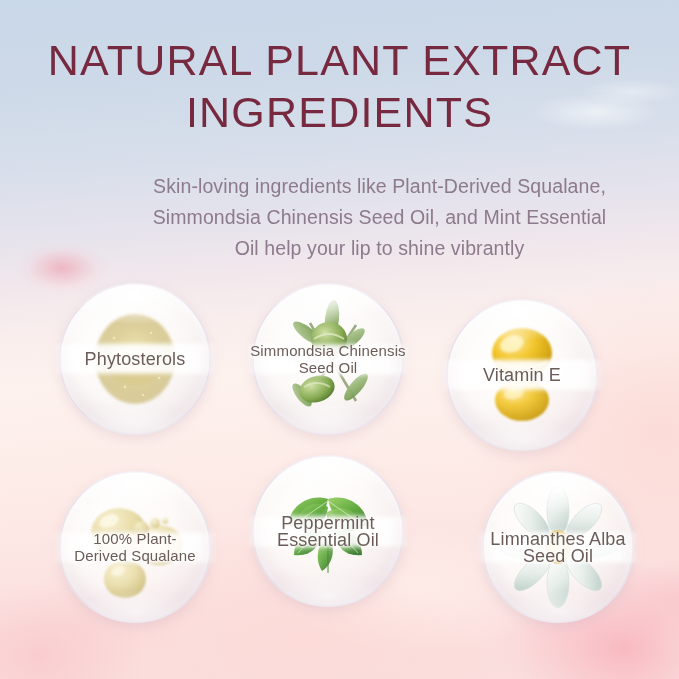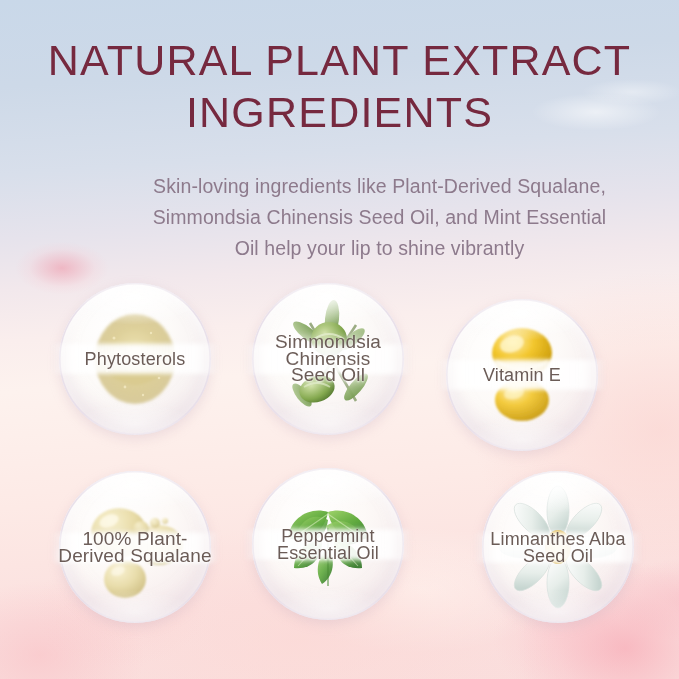--- a/index.html
+++ b/index.html
@@ -71,21 +71,21 @@
   .grid{
     position:absolute;left:0;top:283px;width:679px;height:340px;
   }
   .cell{
     position:absolute;width:152px;height:152px;
   }
   .c0{left:59px;top:0;}
   .c1{left:252px;top:0;}
   .c2{left:446px;top:16px;}
   .c3{left:59px;top:188px;}
-  .c4{left:252px;top:185px;text-decoration:underline;}
+  .c4{left:252px;top:172px;text-decoration:underline;}
   .c5{left:446px;top:188px;margin-left:36px;}
 
   .bubble{
     position:absolute;inset:0;border-radius:50%;
     background:
       radial-gradient(circle at 36% 30%, rgba(255,255,255,.96) 0%, rgba(253,252,250,.88) 40%, rgba(246,242,243,.78) 68%, rgba(240,234,238,.66) 100%);
     box-shadow:
       inset 0 0 0 1.6px rgba(232,222,233,.95),
       inset 0 5px 14px rgba(255,255,255,.95),
       inset 0 -10px 18px rgba(224,209,221,.55),
@@ -112,21 +112,21 @@
     white-space:pre-line;
     z-index:6;
     text-shadow:0 0 7px rgba(255,255,255,.98),0 0 12px rgba(255,255,255,.92),0 1px 2px rgba(255,255,255,.9);
   }
   .cap::before{
     content:"";position:absolute;left:0;right:0;top:50%;transform:translateY(-50%);
     height:30px;z-index:-1;
     background:linear-gradient(90deg, rgba(255,255,255,0) 0%, rgba(255,255,255,.86) 14%, rgba(255,255,255,.94) 50%, rgba(255,255,255,.86) 86%, rgba(255,255,255,0) 100%);
     filter:blur(2px);
   }
-  .cap.two{font-size:19px;}
+  .cap.two{font-size:15px;}
 </style>
 </head>
 <body>
 
 <div class="stage">
 
   <div class="head-wrap">
     <h1 class="title">NATURAL PLANT EXTRACT
 INGREDIENTS</h1>
   </div>

